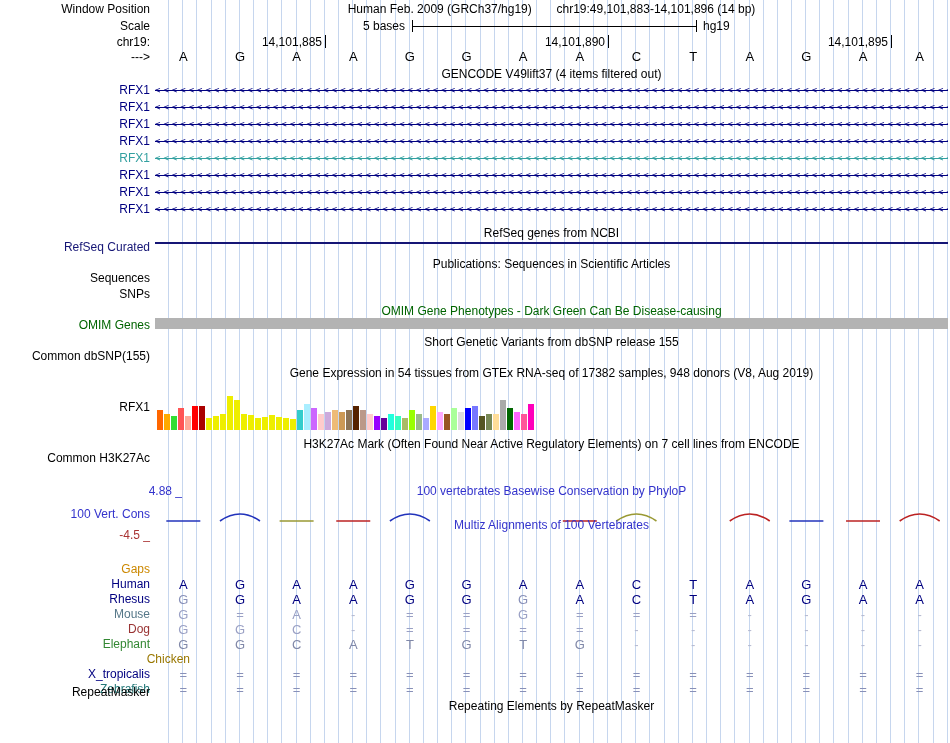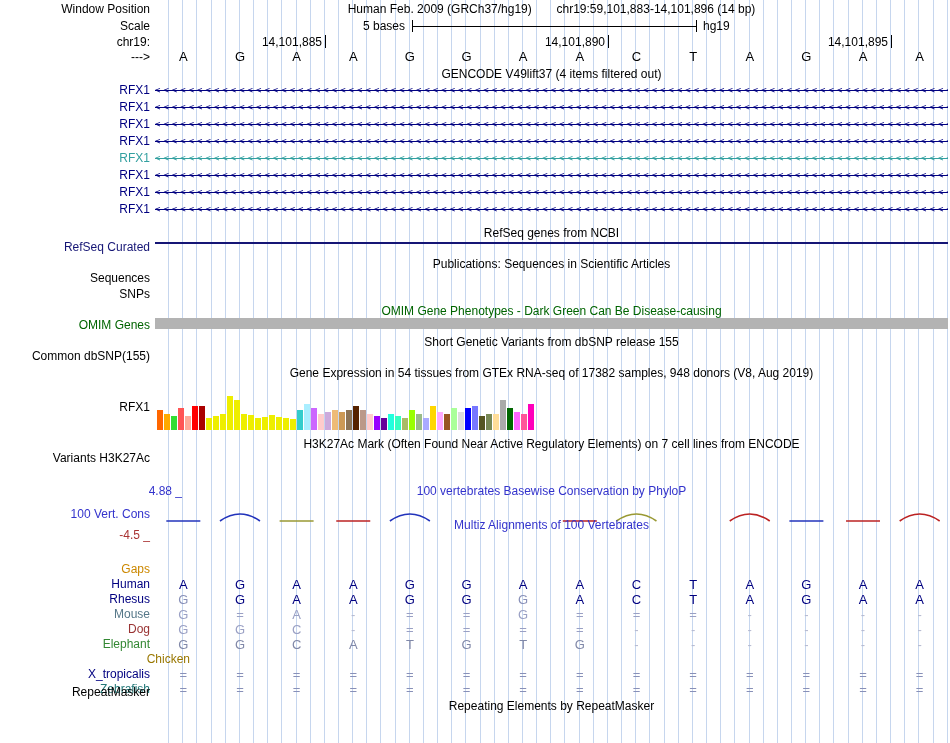--- a/index.html
+++ b/index.html
@@ -32,21 +32,21 @@
 <body>
 
 <div class="browser">
   <div class="guides"></div>
 
   <div class="row" style="top:1px">
     <div class="lbl">Window Position</div>
     <div class="title">
       <span>Human Feb. 2009 (GRCh37/hg19)</span>
       <span style="display:inline-block;width:18px"></span>
-      <span>chr19:59,101,883-14,101,896 (14 bp)</span>
+      <span>chr19:49,101,883-14,101,896 (14 bp)</span>
     </div>
   </div>
 
   <div class="row" style="top:18px">
     <div class="lbl">Scale</div>
     <div class="ticklabel" style="left:307px;width:98px">5 bases</div>
     <div class="scalebar" style="left:412px;width:283px"></div>
     <div style="position:absolute;left:703px">hg19</div>
   </div>
 
@@ -241,21 +241,21 @@
       <div class="gbar" style="left: 350px; height: 22px; background: rgb(0, 102, 0);"></div>
       <div class="gbar" style="left: 357px; height: 18px; background: rgb(255, 102, 255);"></div>
       <div class="gbar" style="left: 364px; height: 16px; background: rgb(255, 85, 153);"></div>
       <div class="gbar" style="left: 371px; height: 26px; background: rgb(255, 0, 187);"></div>
     </div>
 
   <div class="row" style="top:436px">
     <div class="title">H3K27Ac Mark (Often Found Near Active Regulatory Elements) on 7 cell lines from ENCODE</div>
   </div>
   <div class="row" style="top:450px">
-    <div class="lbl">Variants H3K27Ac</div>
+    <div class="lbl">Common H3K27Ac</div>
   </div>
 
   <div class="row" style="top:483px">
     <div class="lbl" id="cons-max" style="color: rgb(51, 51, 204); margin-left: 32px;">4.88 _</div>
     <div class="title" id="cons-title" style="color: rgb(51, 51, 204);">100 vertebrates Basewise Conservation by PhyloP</div>
   </div>
   <div class="row" style="top:506px">
     <div class="lbl" id="cons-label" style="color: rgb(51, 51, 204);">100 Vert. Cons</div>
   </div>
   <div class="row" style="top:527px">

